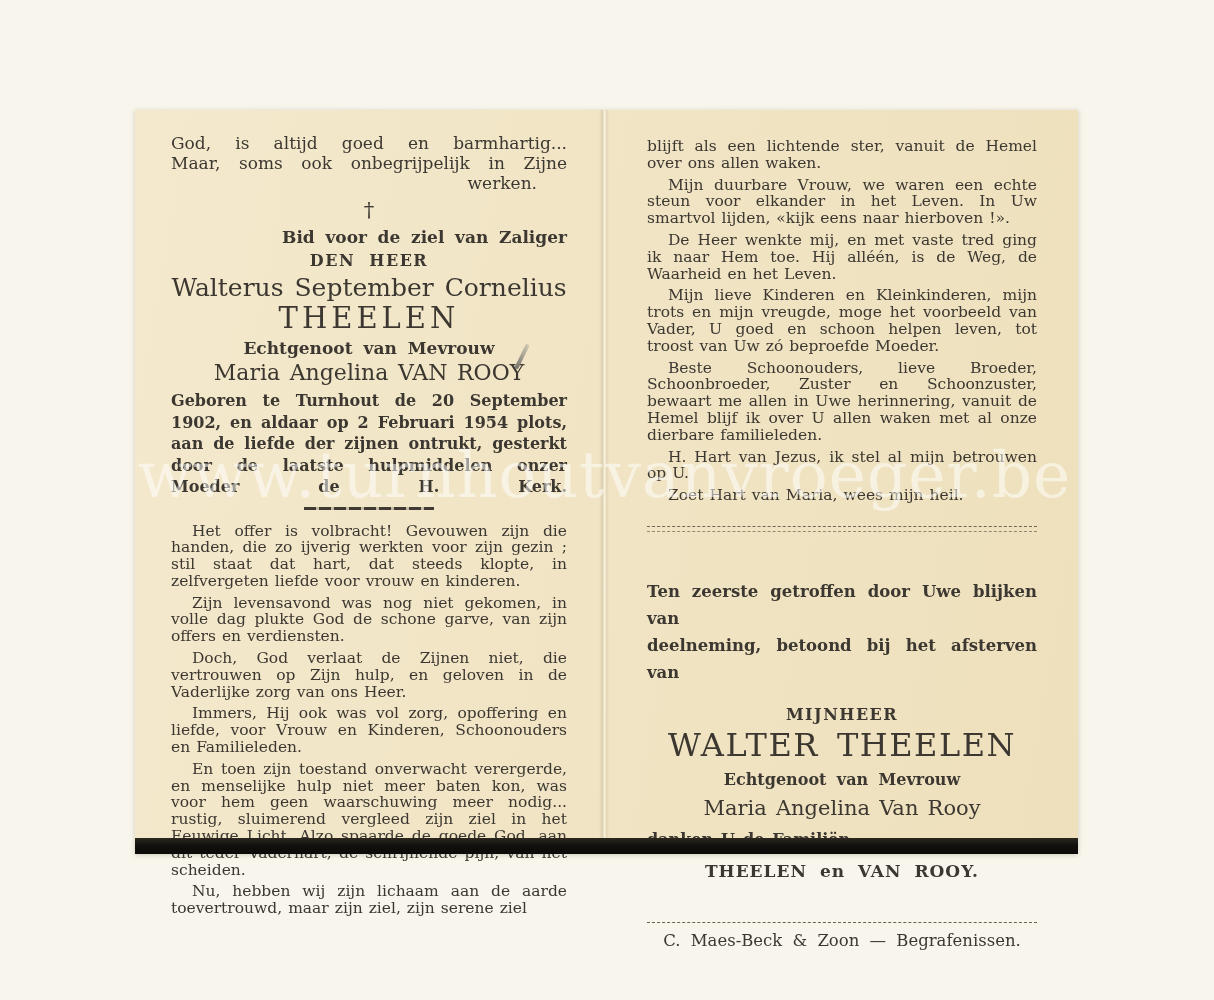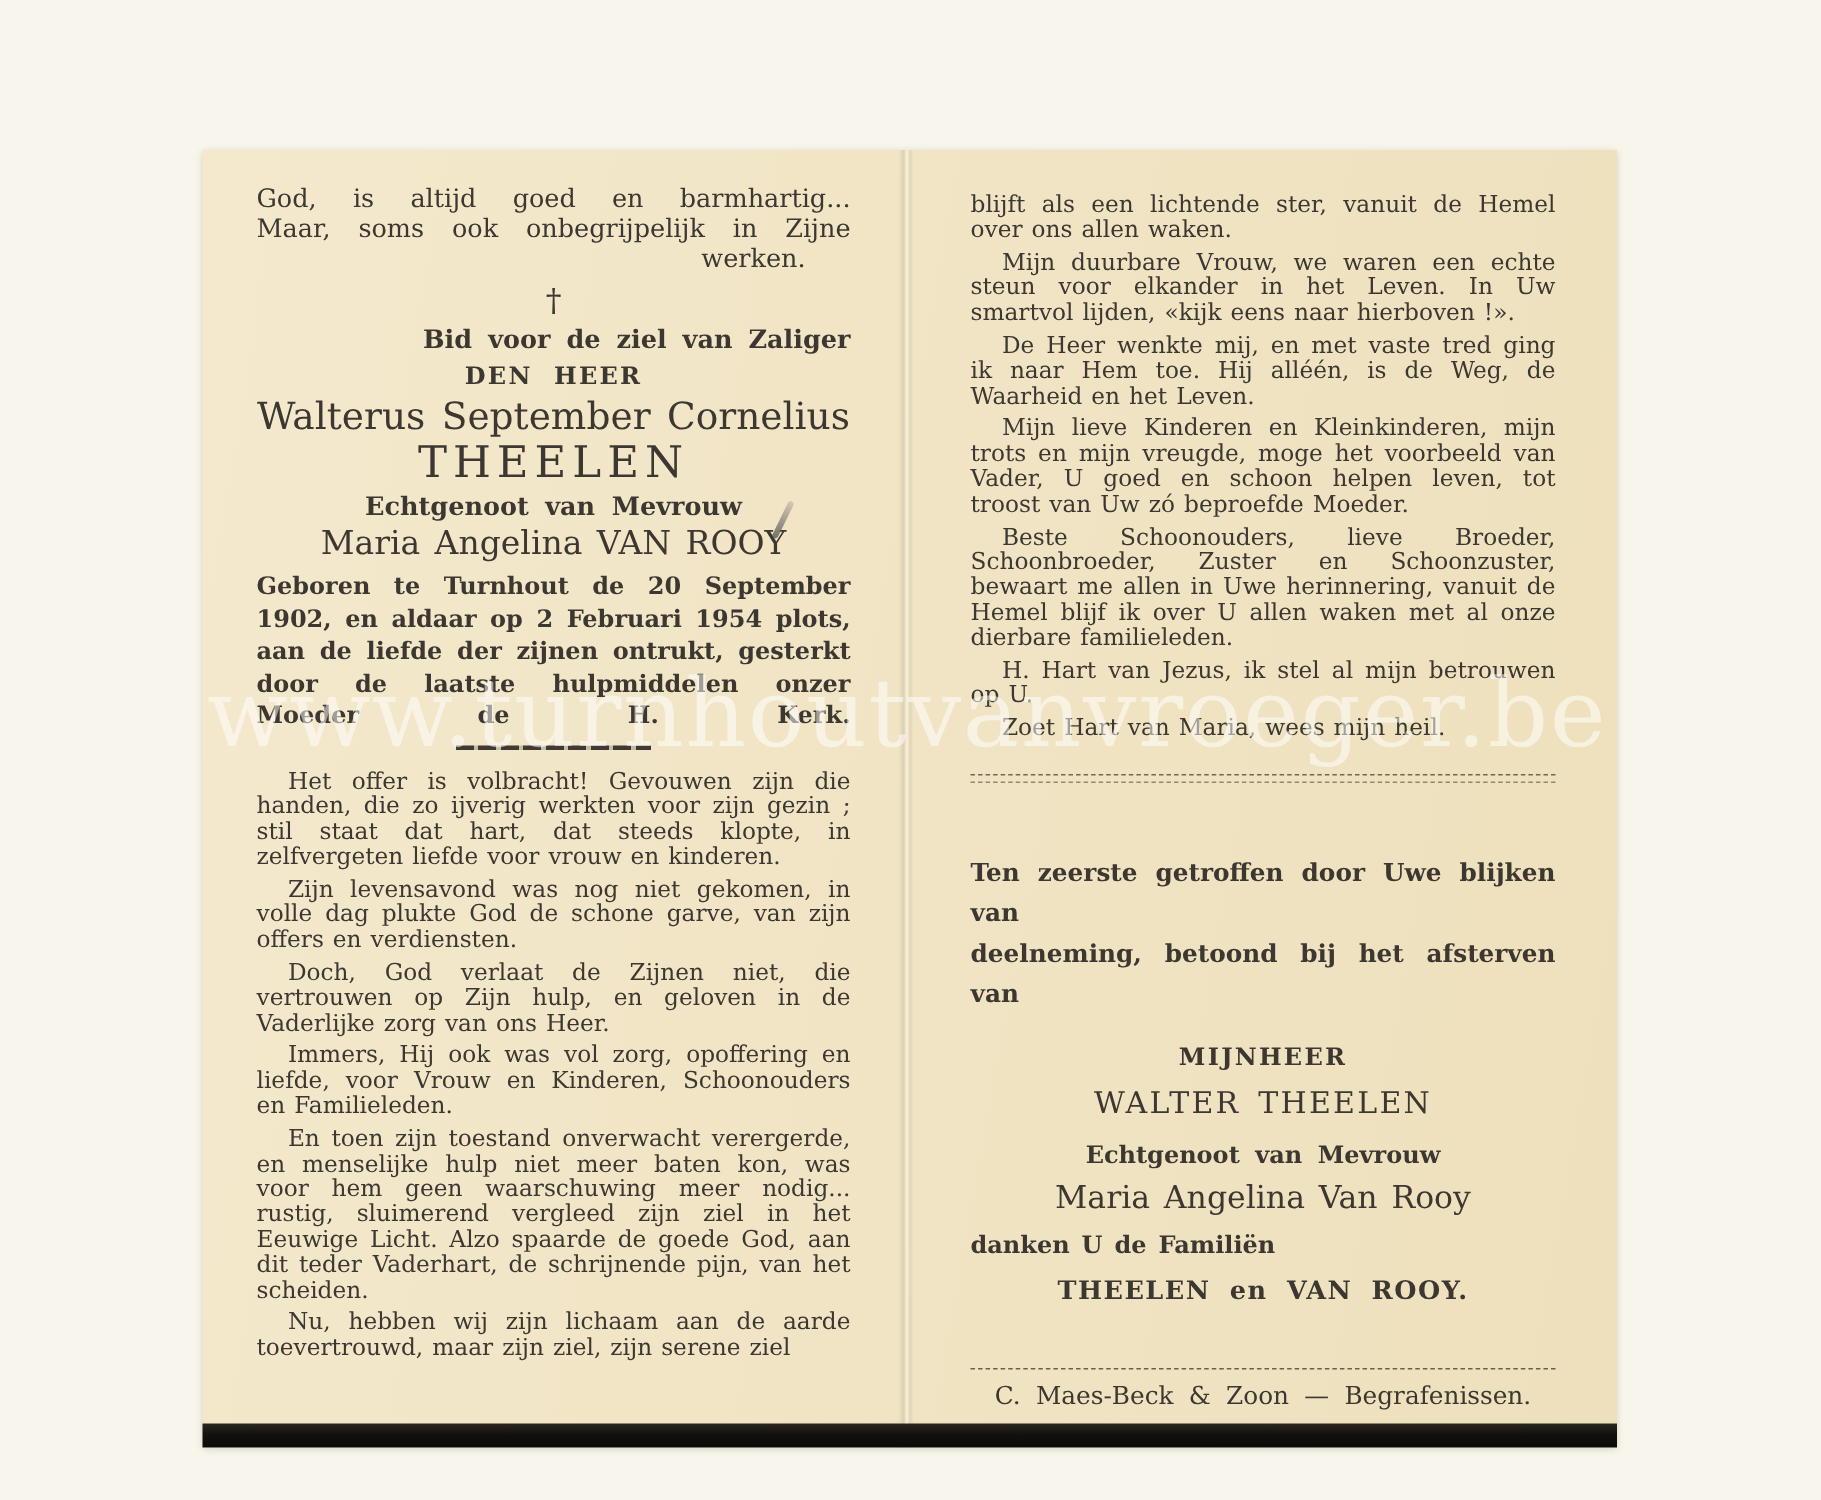--- a/index.html
+++ b/index.html
@@ -3,21 +3,21 @@
 <meta charset="utf-8">
 <style>
   html,body{margin:0;padding:0;}
   body{
     width:1214px;height:1000px;position:relative;overflow:hidden;
     background:#f8f5ec;
     font-family:"DejaVu Serif","Liberation Serif",serif;
   }
   .canvas{position:absolute;left:0;top:0;width:1214px;height:1000px;}
   .scan{
-    position:absolute;left:135px;top:100px;width:943px;height:865px;
+    position:absolute;left:135px;top:110px;width:943px;height:744px;
     background:linear-gradient(100deg,#f4e9cd 0%,#f1e5c6 40%,#eee0bc 100%);
     box-shadow:0 1px 5px rgba(70,55,25,0.22);
   }
   .scan-bottom-edge{
     position:absolute;left:0;bottom:0;width:100%;height:16px;
     background:linear-gradient(to bottom,#2c2820 0%,#12110e 45%,#0b0a08 100%);
   }
   .fold{
     position:absolute;left:464px;top:0;width:10px;height:100%;
     background:linear-gradient(90deg,rgba(101,84,55,0) 0%,rgba(101,84,55,0.14) 35%,rgba(255,252,240,0.55) 55%,rgba(101,84,55,0.10) 78%,rgba(101,84,55,0) 100%);
@@ -46,21 +46,21 @@
   .body-copy{margin-top:13px;}
   .body-copy p{margin:0 0 5px;font-size:15.5px;line-height:16.8px;text-align:justify;text-indent:1.35em;word-spacing:0.07em;}
   .body-copy p.continuation{text-indent:0;}
 
   .divider-double{margin-top:22px;height:4px;
     border-top:1px dashed rgba(70,62,48,0.75);
     border-bottom:1px dashed rgba(70,62,48,0.55);}
   .thanks{margin-top:46px;}
   .thanks-line{font-weight:bold;font-size:16.5px;line-height:27px;text-align:justify;text-align-last:justify;}
   .honorific-r{font-weight:bold;font-size:16px;line-height:20px;text-align:center;margin-top:19px;letter-spacing:1.5px;word-spacing:0.3em;}
-  .name-r{font-size:20px;line-height:29px;text-align:center;margin-top:6px;letter-spacing:1.5px;word-spacing:0.2em;}
+  .name-r{font-size:32px;line-height:29px;text-align:center;margin-top:6px;letter-spacing:1.5px;word-spacing:0.2em;}
   .spouse-intro-r{font-weight:bold;font-size:16px;line-height:20px;text-align:center;margin-top:10px;word-spacing:0.3em;}
   .spouse-name-r{font-size:21px;line-height:25px;text-align:center;margin-top:6px;word-spacing:0.12em;}
   .thanks-closing{font-weight:bold;font-size:16px;line-height:20px;margin-top:9px;word-spacing:0.15em;}
   .families{font-weight:bold;font-size:17px;line-height:21px;text-align:center;margin-top:11px;letter-spacing:1px;word-spacing:0.35em;}
   .footer-rule{margin-top:40px;border-top:1px dashed rgba(70,62,48,0.8);}
   .footer-text{font-size:16.5px;line-height:20px;text-align:center;margin-top:8px;word-spacing:0.3em;}
 
   .watermark{
     position:absolute;left:138px;top:444px;width:938px;
     font-size:63px;line-height:1;letter-spacing:1px;

